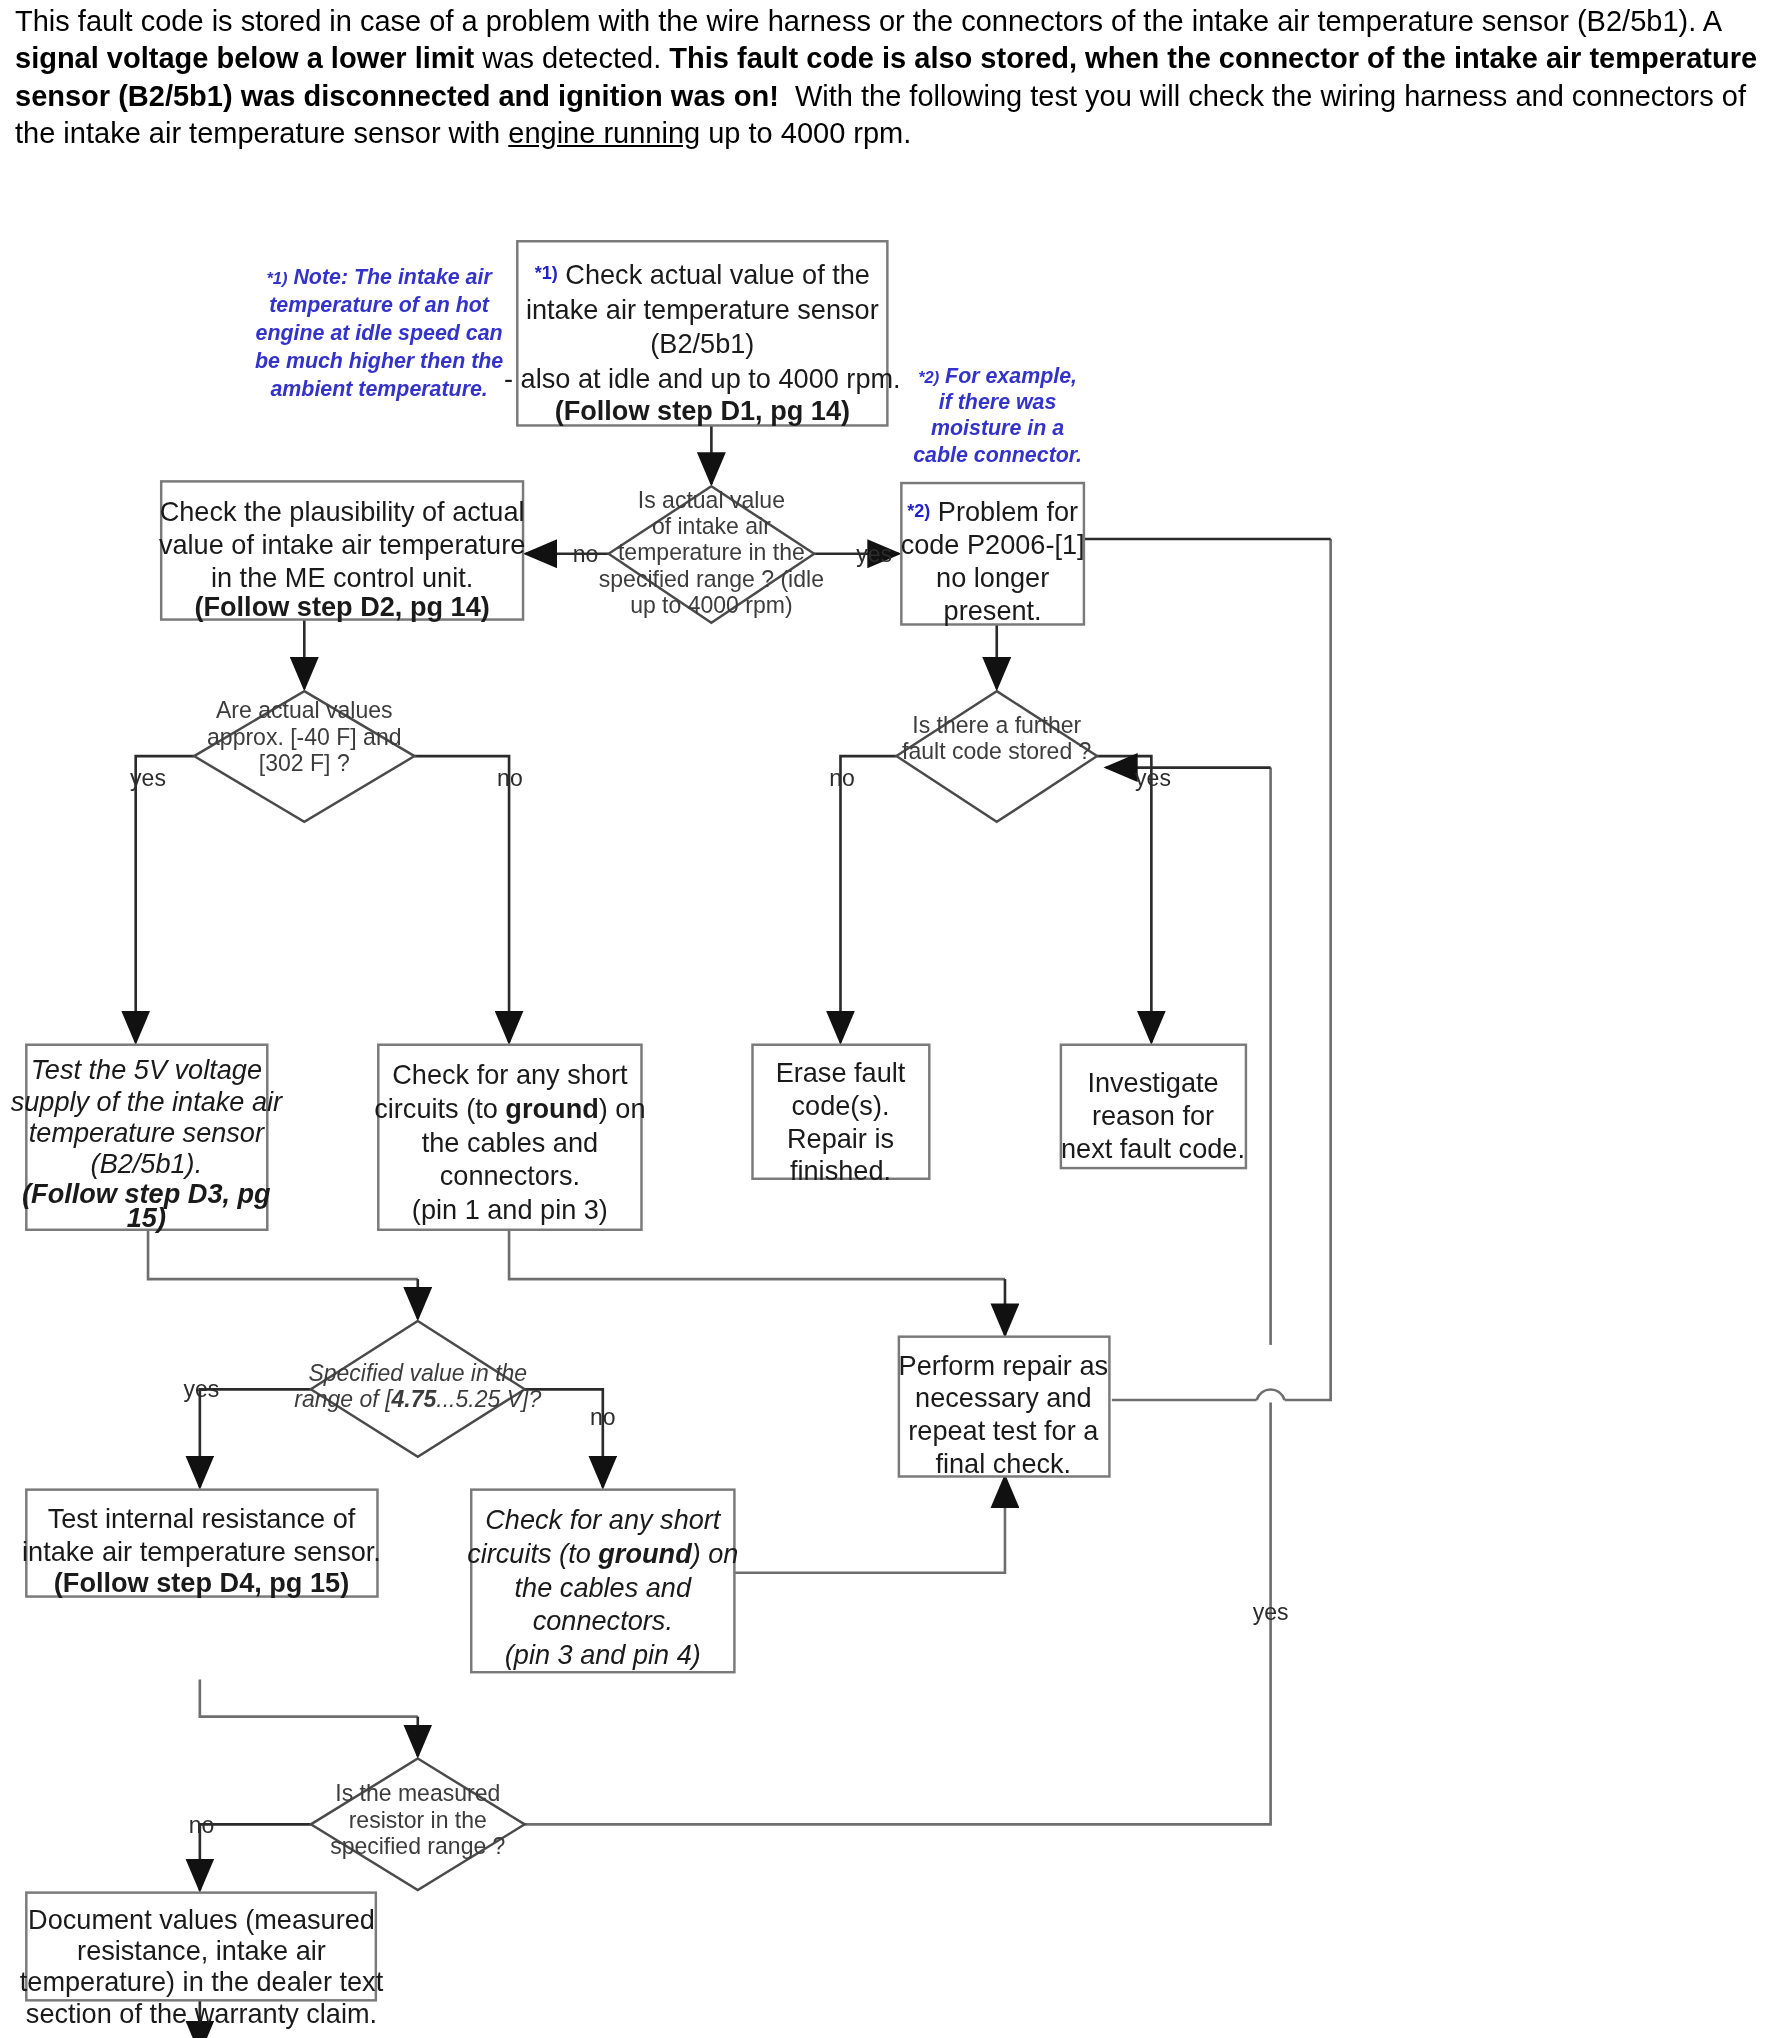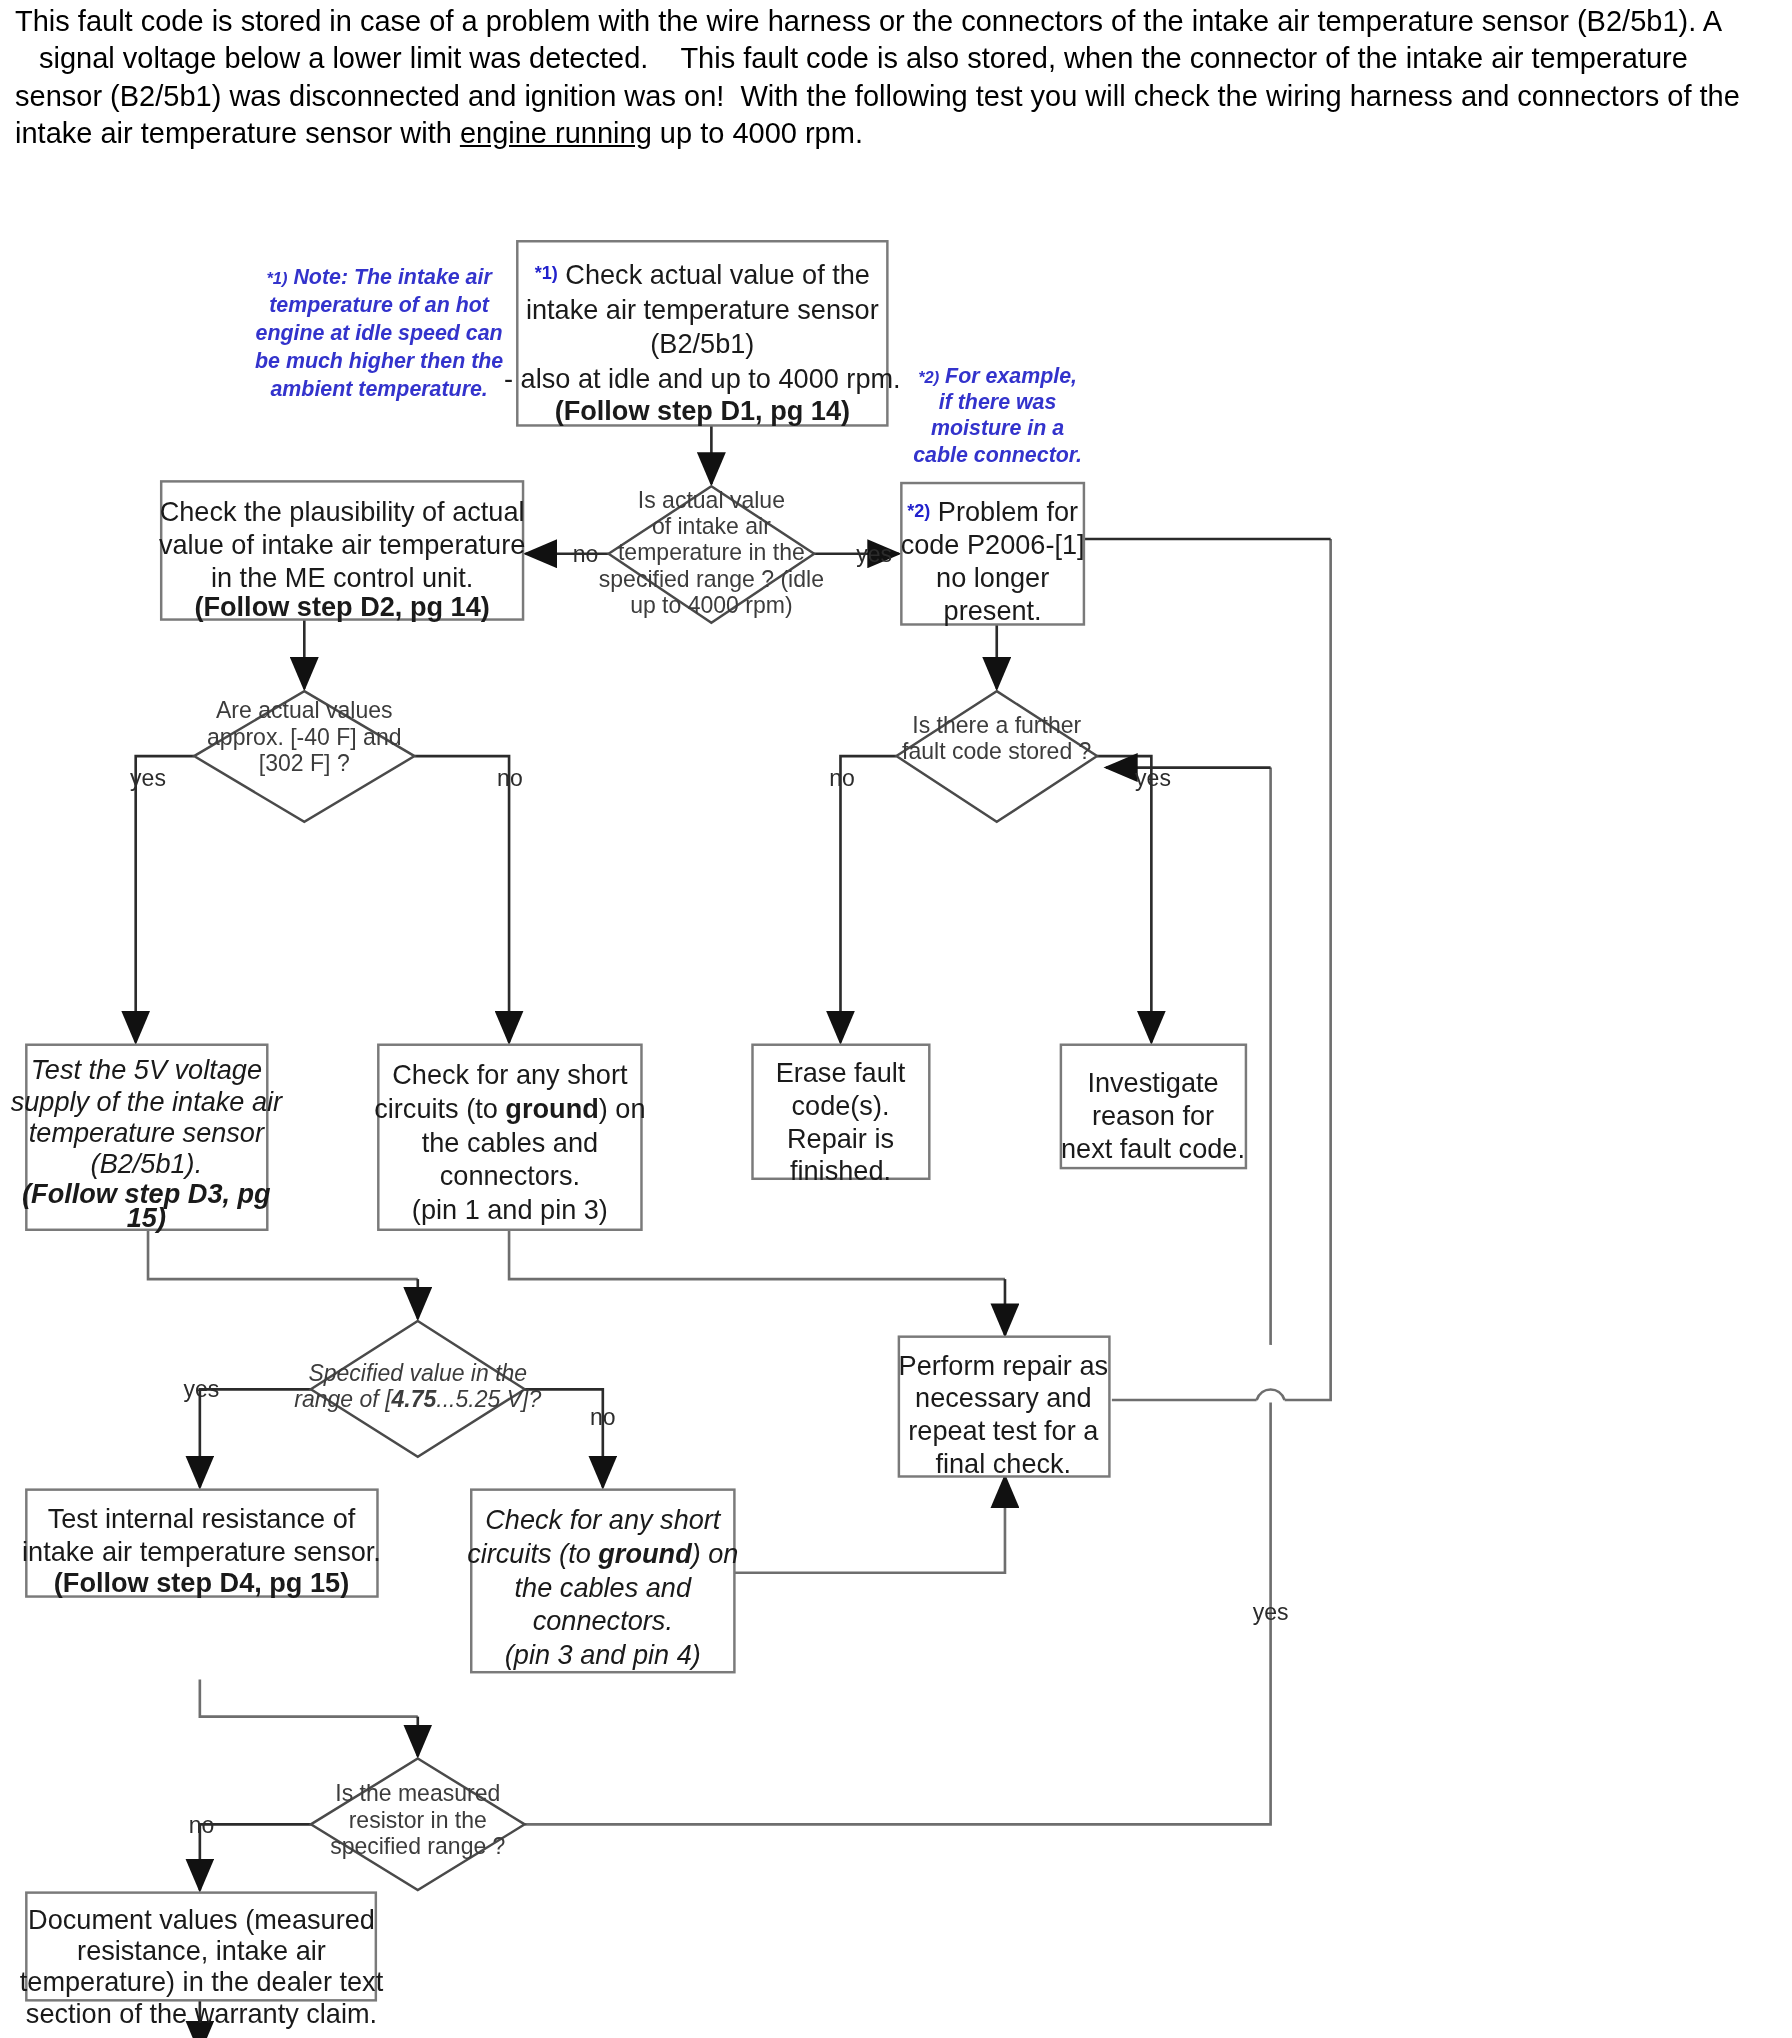--- a/index.html
+++ b/index.html
@@ -1,19 +1,19 @@
 <!DOCTYPE html>
 <html style="font-size:13px"><head>
 <meta charset="utf-8">
 <style>
   html,body{margin:0;padding:0;background:#ffffff;}
   body{width:1792px;height:2039px;font-family:"Liberation Sans",sans-serif;color:#000;}
   #page{position:relative;width:1792px;height:2039px;overflow:hidden;}
   #intro{position:absolute;left:15px;top:3.3px;width:1764px;font-size:29px;line-height:1.28;color:#000;}
-  #intro b{font-weight:normal;margin-left:24px;}
+  #intro b{font-weight:bold;}
   #intro u{text-decoration:underline;}
   #flow{position:absolute;left:0;top:210px;width:1792px;height:1829px;}
   svg{display:block;}
   .bx{fill:#ffffff;stroke:#7a7a7a;stroke-width:3;}
   .dm{fill:#ffffff;stroke:#4a4a4a;stroke-width:3;}
   .ln{fill:none;stroke:#6e6e6e;stroke-width:3.2;}
   .lnk{fill:none;stroke:#2b2b2b;stroke-width:3.2;}
   .ar{fill:#111111;}
   .t{font-family:"Liberation Sans",sans-serif;fill:#1a1a1a;text-anchor:middle;}
   .b34{font-size:33px;}

